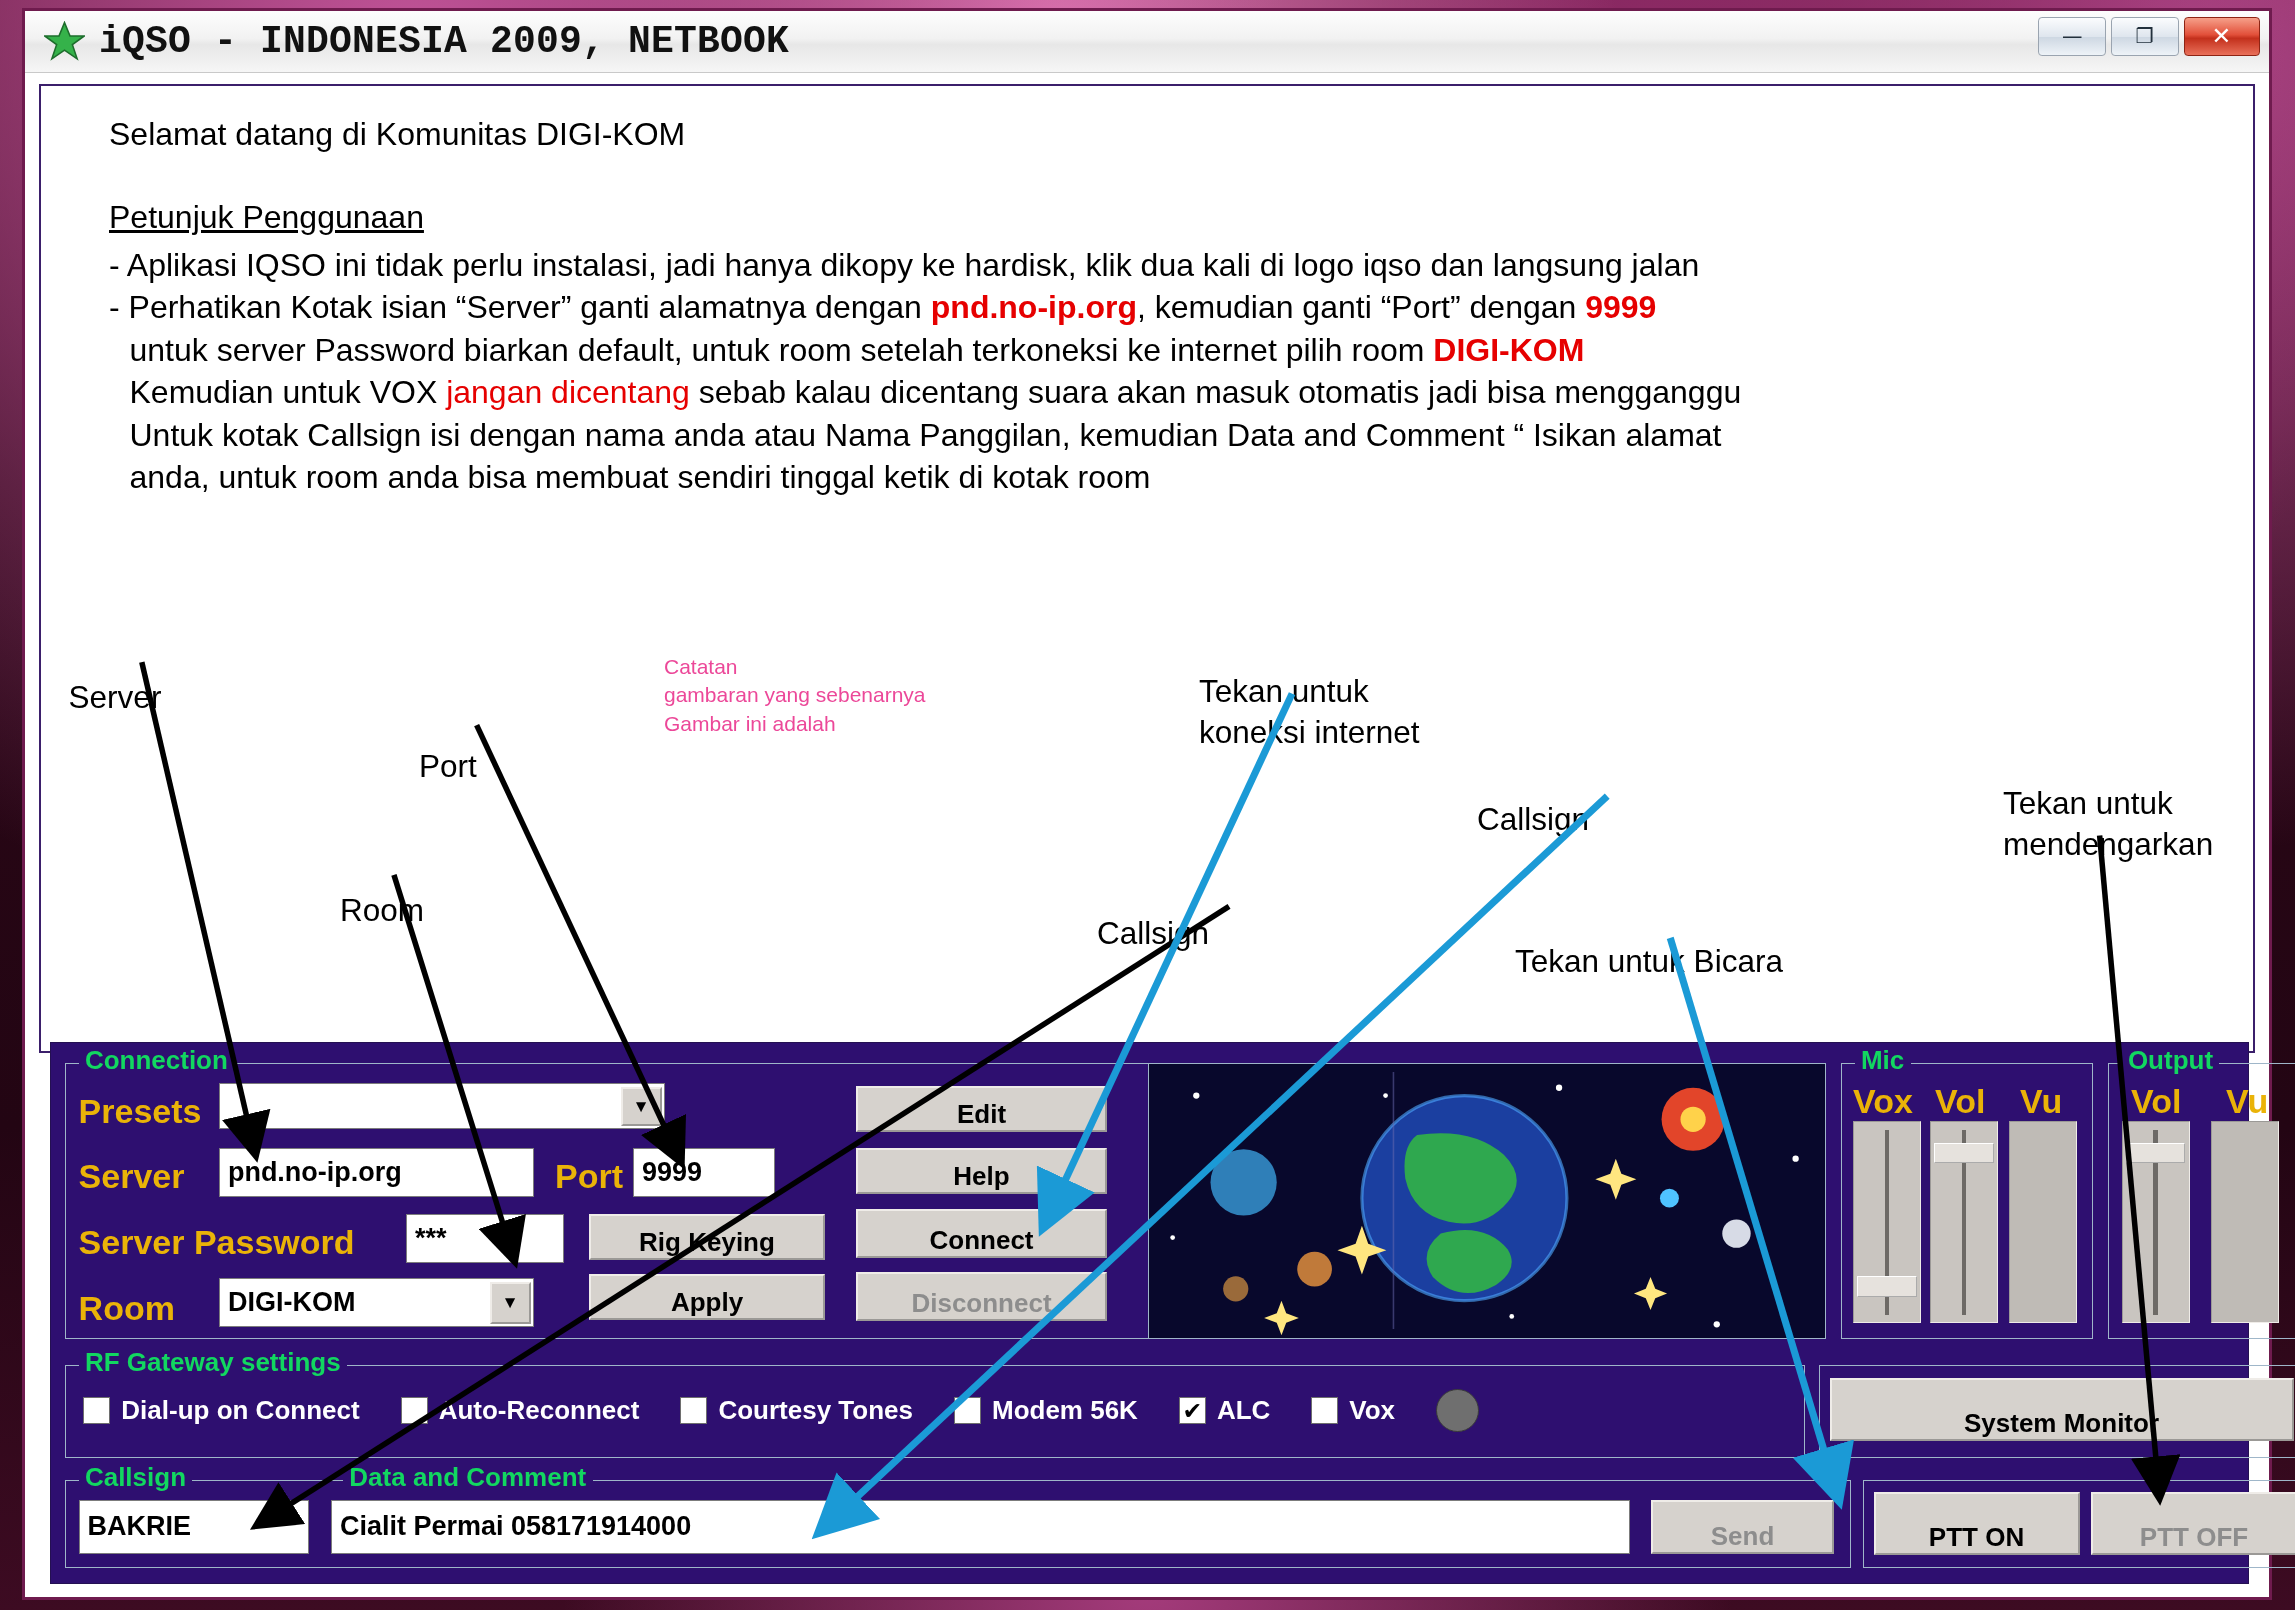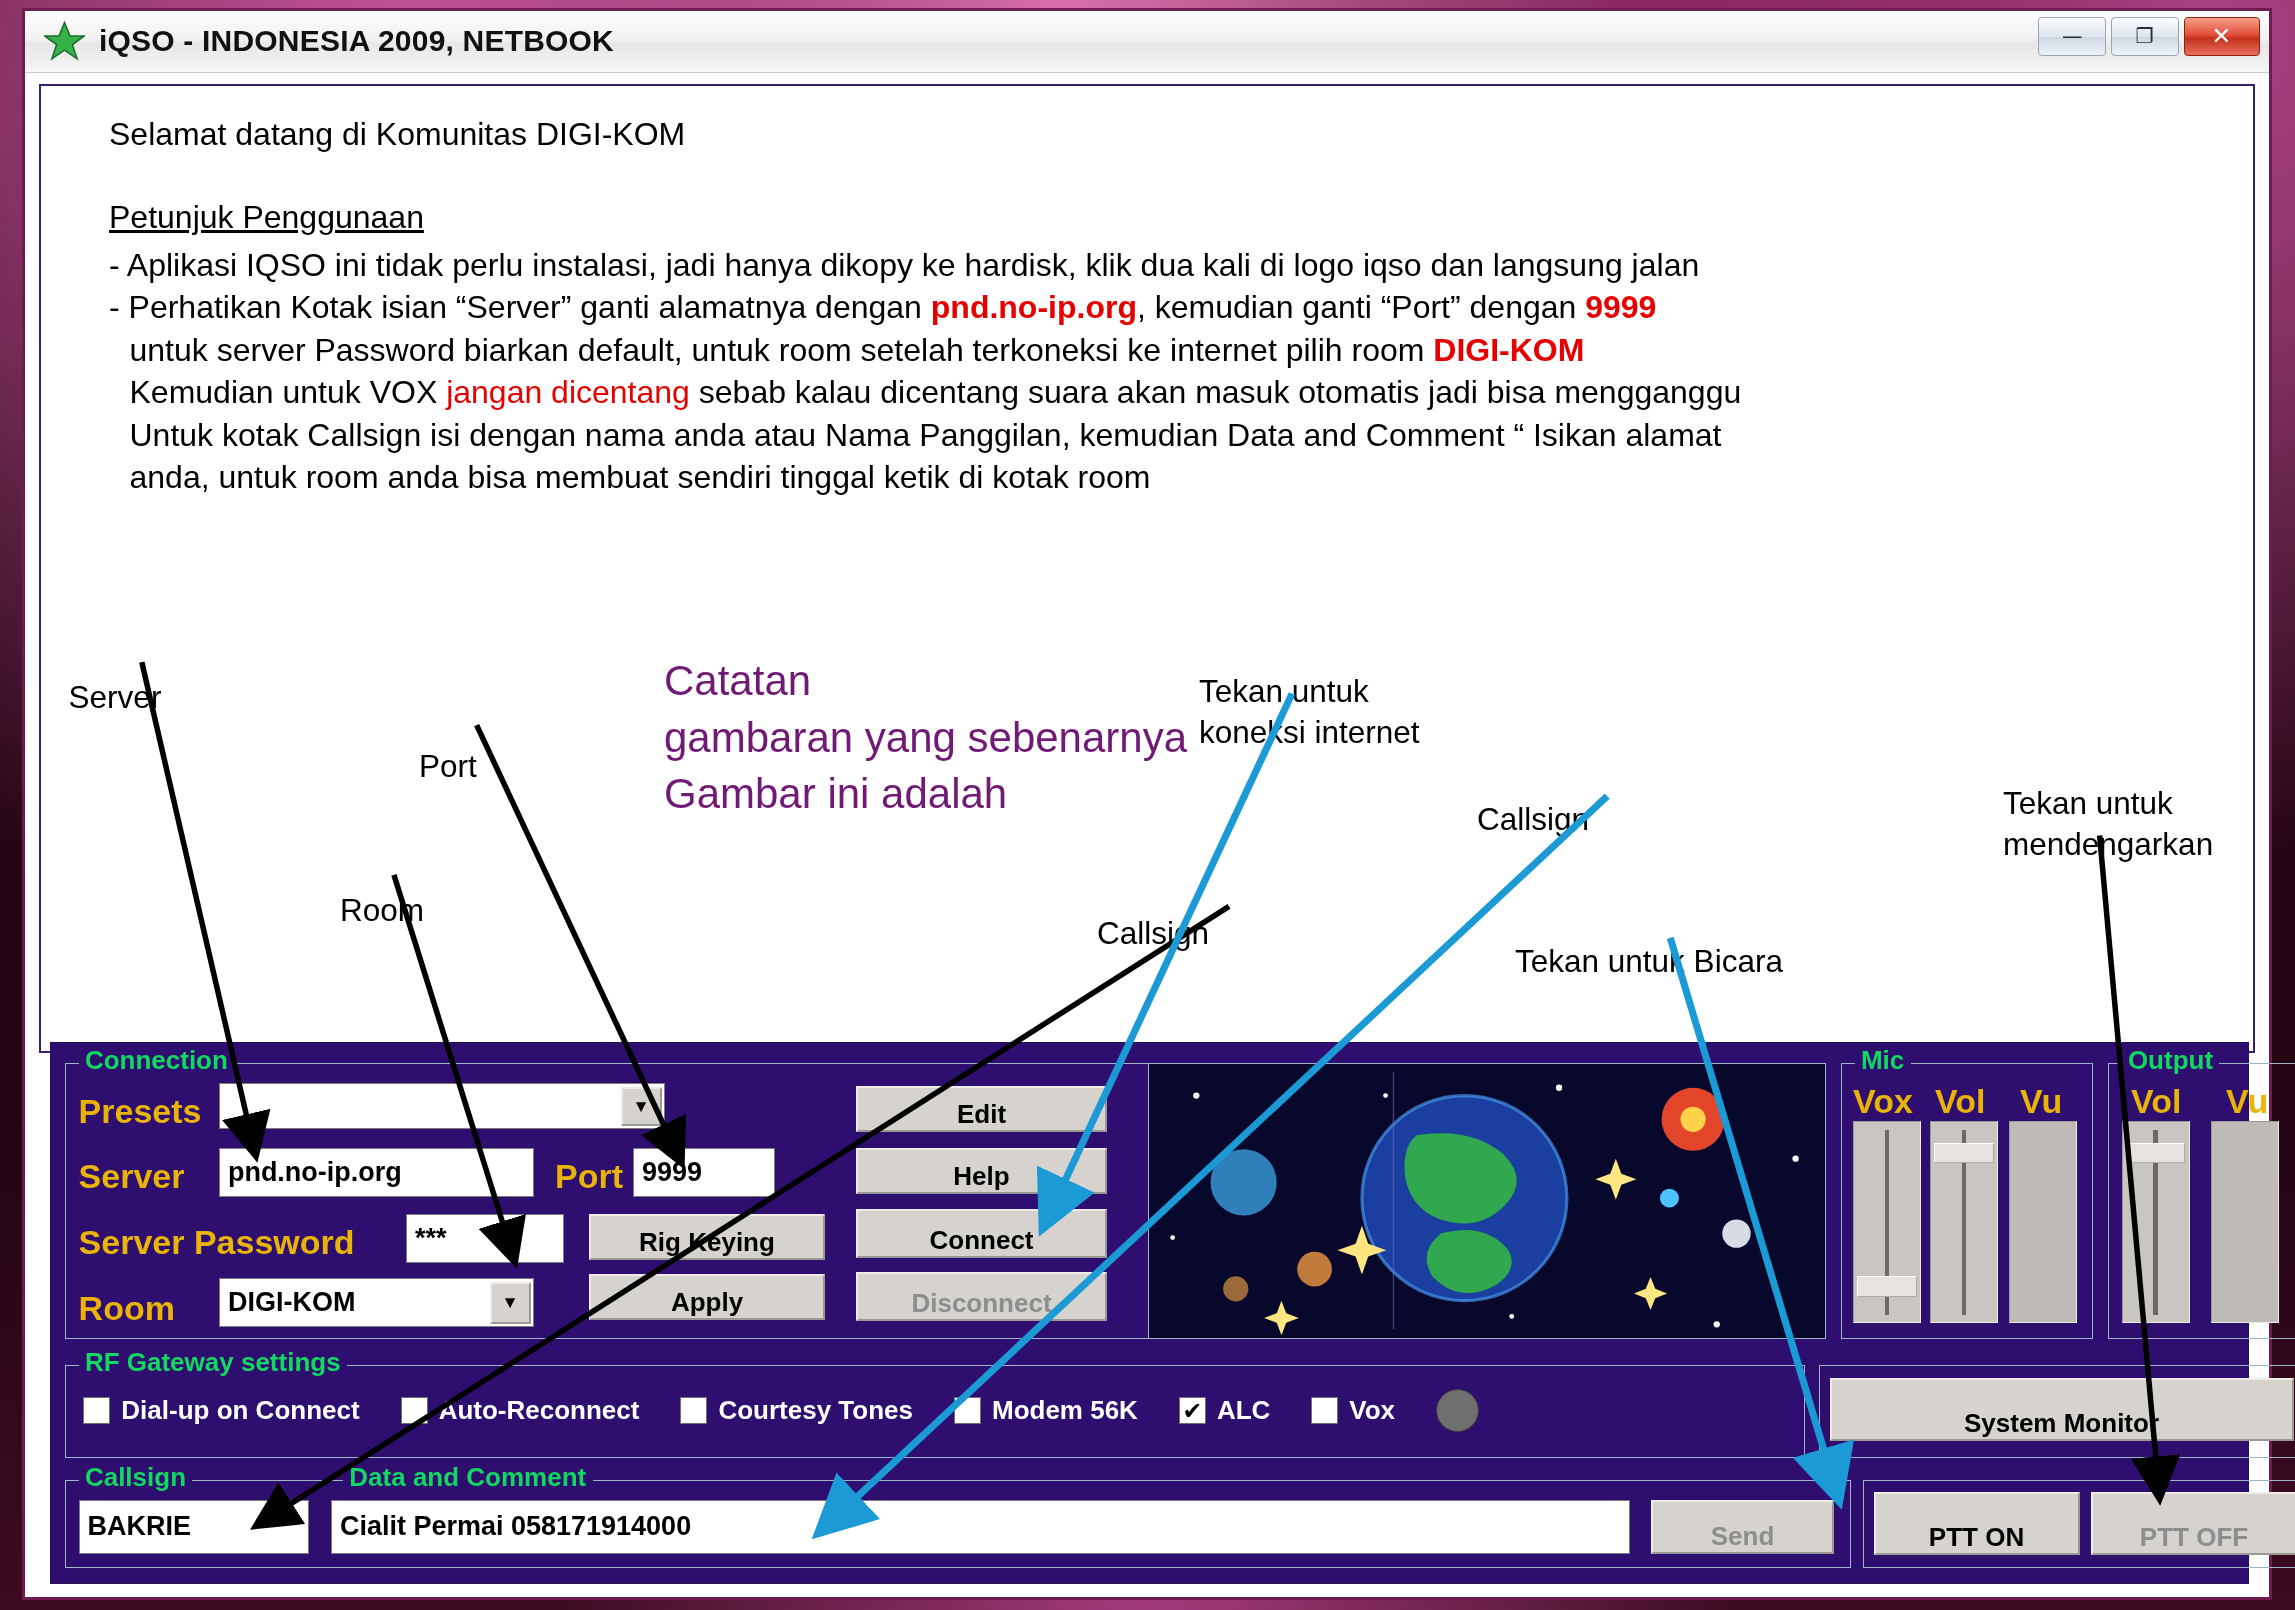--- a/index.html
+++ b/index.html
@@ -32,22 +32,22 @@
     position:relative;height:61px;
     background:linear-gradient(180deg,#fdfdfd 0%,#f2f2f2 45%,#e7e7e7 55%,#f6f6f6 100%);
     border-bottom:0.8px solid #c9c9c9;
     display:flex;align-items:center;
   }
   .star{
     margin-left:19px;width:41px;height:41px;position:relative;flex:none;
   }
   .star svg{display:block}
   .title-text{
-    margin-left:14px;font-size:30px;font-weight:bold;color:#111;
-    letter-spacing:0.2px;white-space:nowrap;
+    margin-left:14px;font-size:38px;font-weight:bold;color:#111;
+    letter-spacing:0.2px;white-space:nowrap;font-family:Liberation Mono, monospace;
   }
   .win-btns{position:absolute;right:9.5px;top:6.3px;display:flex;gap:4.7px;}
   .wbtn{
     width:68px;height:39px;border:0.8px solid #9aa4b0;border-radius:3.9px;
     background:linear-gradient(180deg,#fbfcfe 0%,#dfe6ee 50%,#cdd7e2 51%,#eef3f8 100%);
     display:flex;align-items:center;justify-content:center;
     font-size:20.5px;color:#22303c;box-sizing:border-box;
   }
   .wbtn.close{
     background:linear-gradient(180deg,#f6a08a 0%,#e2503a 45%,#c3301c 55%,#e9705a 100%);
@@ -62,21 +62,21 @@
     overflow:hidden;
   }
   .instr{position:absolute;left:68px;top:27px;right:23.6px;}
   .ln{font-size:32px;color:#000;line-height:1.33;white-space:nowrap;}
   .ln.u{text-decoration:underline;margin-bottom:4.7px;}
   .gap{height:41px;}
   .red{color:#e60000;font-weight:bold;}
   .red-plain{color:#e60000;}
 
   
-  .note{position:absolute;left:623px;top:567px;font-size:42px;color:#701a75;line-height:1.35;}
+  .note{position:absolute;left:623px;top:567px;font-size:21px;color:#ec4899;line-height:1.35;}
 
   
   .lbl{position:absolute;font-size:31.5px;color:#000;line-height:1.3;white-space:nowrap;}
 
   
   .arrows{position:absolute;left:0;top:0;width:2295px;height:1611px;pointer-events:none;}
 
   
   .panel{
     position:absolute;left:25px;top:1031px;width:2199px;height:542px;

